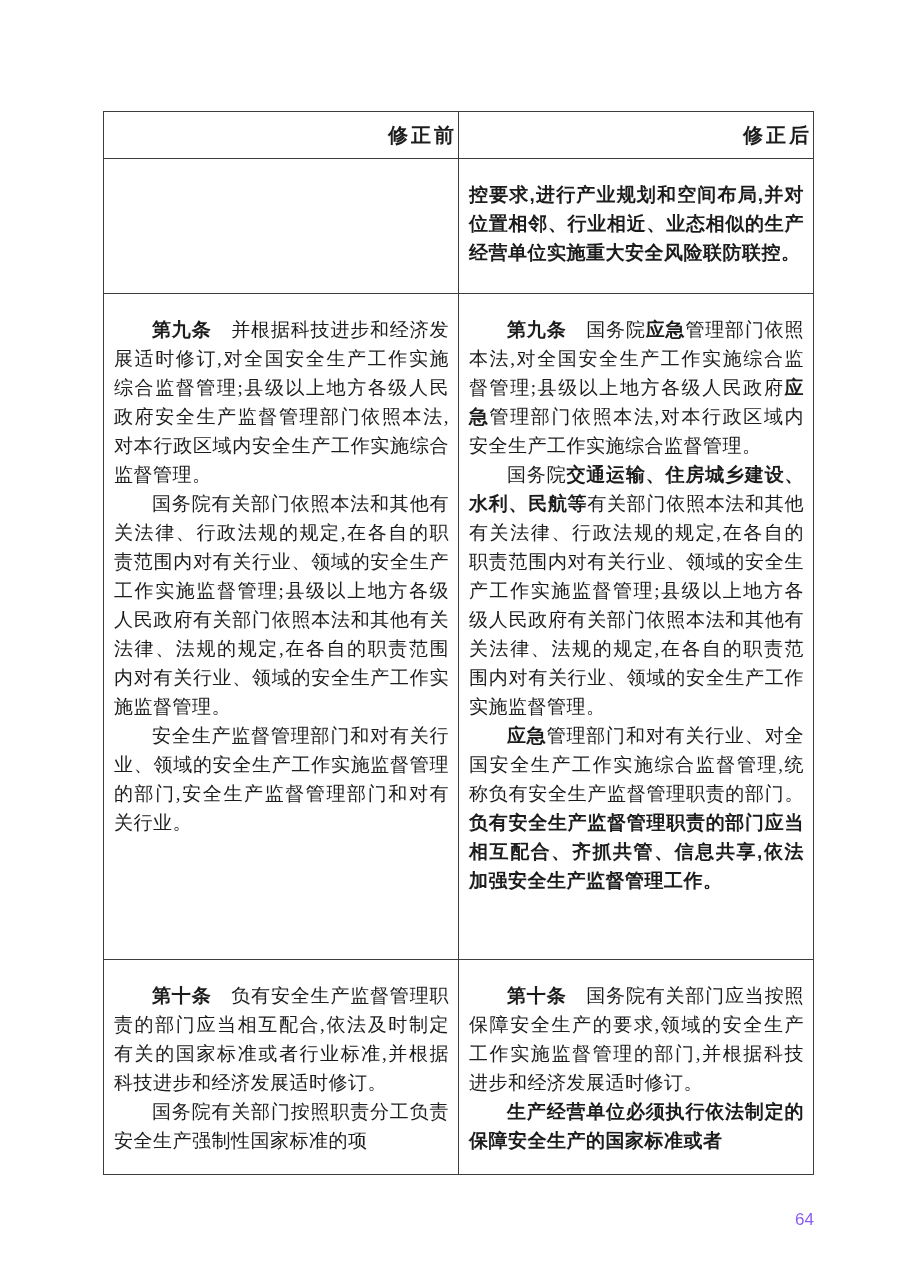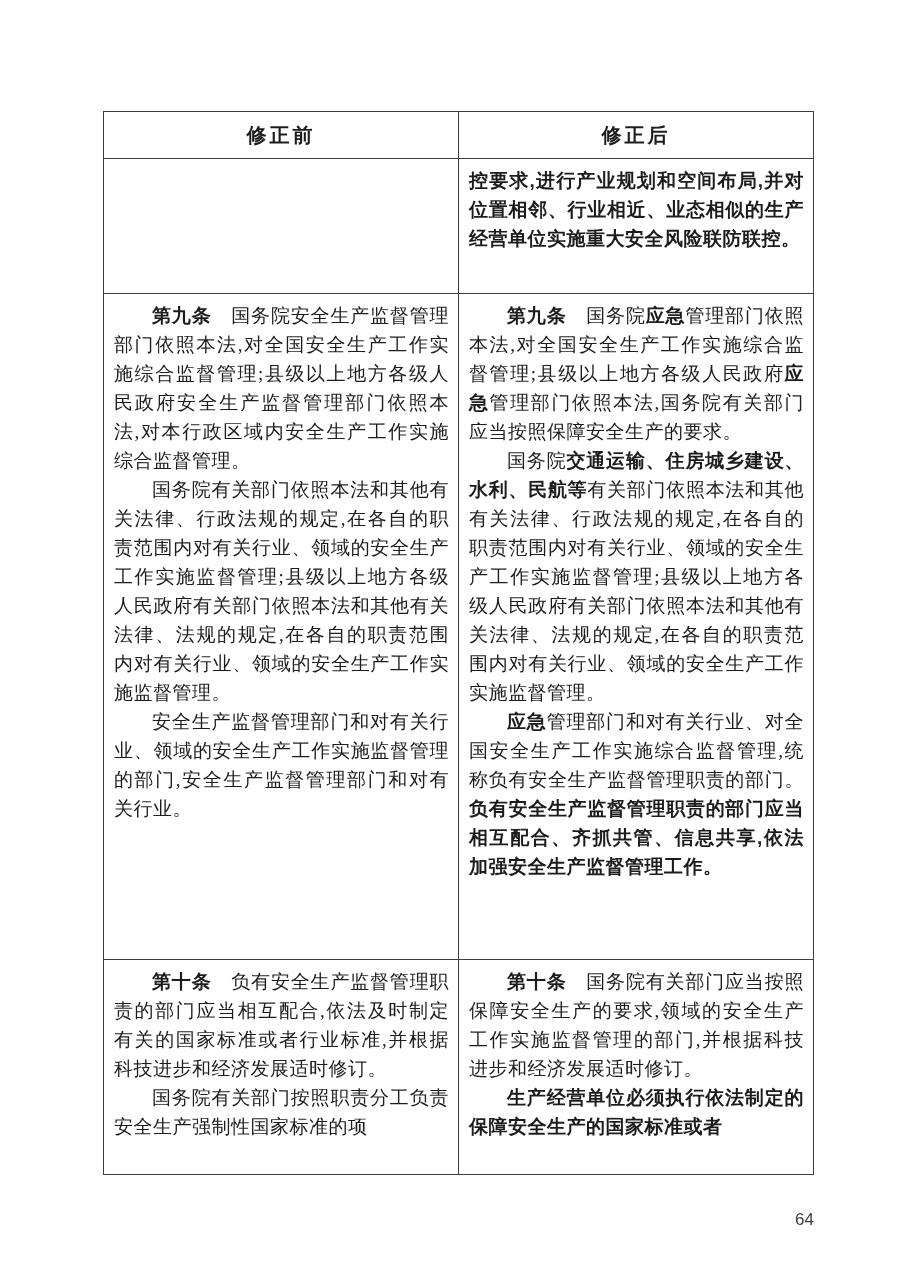--- a/index.html
+++ b/index.html
@@ -22,28 +22,28 @@
   }
   table.doc-table th,
   table.doc-table td {
     border: 1.6px solid #3d3d3d;
     width: 50%;
   }
   table.doc-table th {
     height: 44px;
     font-weight: 600;
     font-size: 20px;
-    text-align: center;
+    text-align: right;
     vertical-align: middle;
     letter-spacing: 3px;
     font-family: Liberation Sans, sans-serif;
   }
   table.doc-table td {
     vertical-align: top;
-    padding: 7px 9px 8px 10px;
+    padding: 21px 9px 8px 10px;
     font-size: 19px;
     line-height: 29px;
   }
   .para {
     margin: 0;
     text-align: justify;
     text-justify: inter-ideograph;
     text-indent: 2em;
     word-break: break-all;
     letter-spacing: 0.5px;
@@ -52,21 +52,21 @@
   .em {
     font-family: "Liberation Sans", sans-serif;
     font-weight: 700;
   }
   .page-number {
     position: absolute;
     top: 1210px;
     left: 795px;
     font-family: "Liberation Sans", sans-serif;
     font-size: 17px;
-    color: #404040;
+    color: #8b5cf6;
   }
 </style>
 </head>
 <body>
 
 <div class="page">
 
   <table class="doc-table">
     <thead>
       <tr>
@@ -76,26 +76,26 @@
     </thead>
     <tbody id="table-body">
         <tr style="height: 135px;">
           <td></td>
           <td>
             <div class="para no-indent"><span class="em">控要求,进行产业规划和空间布局,并对位置相邻、行业相近、业态相似的生产经营单位实施重大安全风险联防联控。</span></div>
           </td>
         </tr>
         <tr style="height: 666px;">
           <td>
-            <div class="para"><span class="em">第九条</span><span>　国务院安全生产监督管理部门依照本法,对全国安全生产工作实施综合监督管理;县级以上地方各级人民政府安全生产监督管理部门依照本法,对本行政区域内安全生产工作实施综合监督管理。</span></div>
+            <div class="para"><span class="em">第九条</span><span>　并根据科技进步和经济发展适时修订,对全国安全生产工作实施综合监督管理;县级以上地方各级人民政府安全生产监督管理部门依照本法,对本行政区域内安全生产工作实施综合监督管理。</span></div>
             <div class="para"><span>国务院有关部门依照本法和其他有关法律、行政法规的规定,在各自的职责范围内对有关行业、领域的安全生产工作实施监督管理;县级以上地方各级人民政府有关部门依照本法和其他有关法律、法规的规定,在各自的职责范围内对有关行业、领域的安全生产工作实施监督管理。</span></div>
             <div class="para"><span>安全生产监督管理部门和对有关行业、领域的安全生产工作实施监督管理的部门,安全生产监督管理部门和对有关行业。</span></div>
           </td>
           <td>
-            <div class="para"><span class="em">第九条</span><span>　国务院</span><span class="em">应急</span><span>管理部门依照本法,对全国安全生产工作实施综合监督管理;县级以上地方各级人民政府</span><span class="em">应急</span><span>管理部门依照本法,国务院有关部门应当按照保障安全生产的要求。</span></div>
+            <div class="para"><span class="em">第九条</span><span>　国务院</span><span class="em">应急</span><span>管理部门依照本法,对全国安全生产工作实施综合监督管理;县级以上地方各级人民政府</span><span class="em">应急</span><span>管理部门依照本法,对本行政区域内安全生产工作实施综合监督管理。</span></div>
             <div class="para"><span>国务院</span><span class="em">交通运输、住房城乡建设、水利、民航等</span><span>有关部门依照本法和其他有关法律、行政法规的规定,在各自的职责范围内对有关行业、领域的安全生产工作实施监督管理;县级以上地方各级人民政府有关部门依照本法和其他有关法律、法规的规定,在各自的职责范围内对有关行业、领域的安全生产工作实施监督管理。</span></div>
             <div class="para"><span class="em">应急</span><span>管理部门和对有关行业、对全国安全生产工作实施综合监督管理,统称负有安全生产监督管理职责的部门。</span><span class="em">负有安全生产监督管理职责的部门应当相互配合、齐抓共管、信息共享,依法加强安全生产监督管理工作。</span></div>
           </td>
         </tr>
         <tr style="height: 215px;">
           <td>
             <div class="para"><span class="em">第十条</span><span>　负有安全生产监督管理职责的部门应当相互配合,依法及时制定有关的国家标准或者行业标准,并根据科技进步和经济发展适时修订。</span></div>
             <div class="para"><span>国务院有关部门按照职责分工负责安全生产强制性国家标准的项</span></div>
           </td>
           <td>

